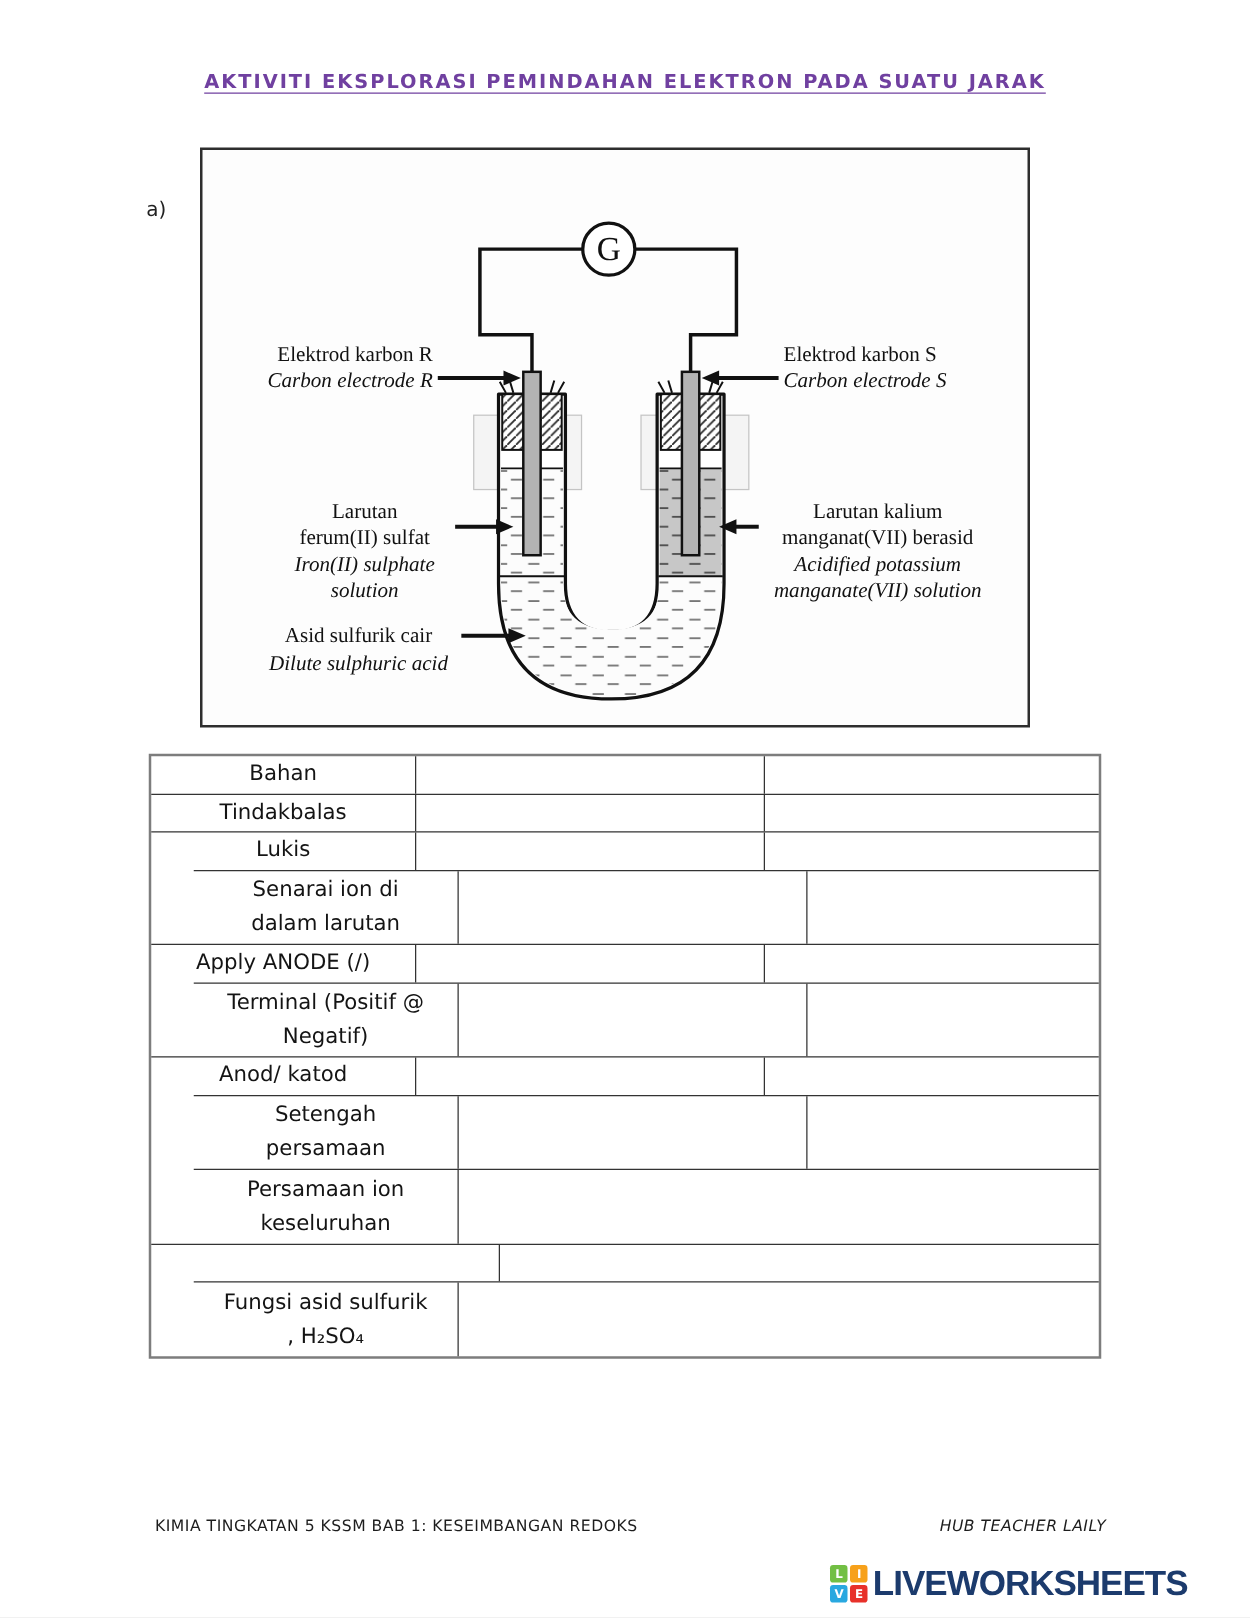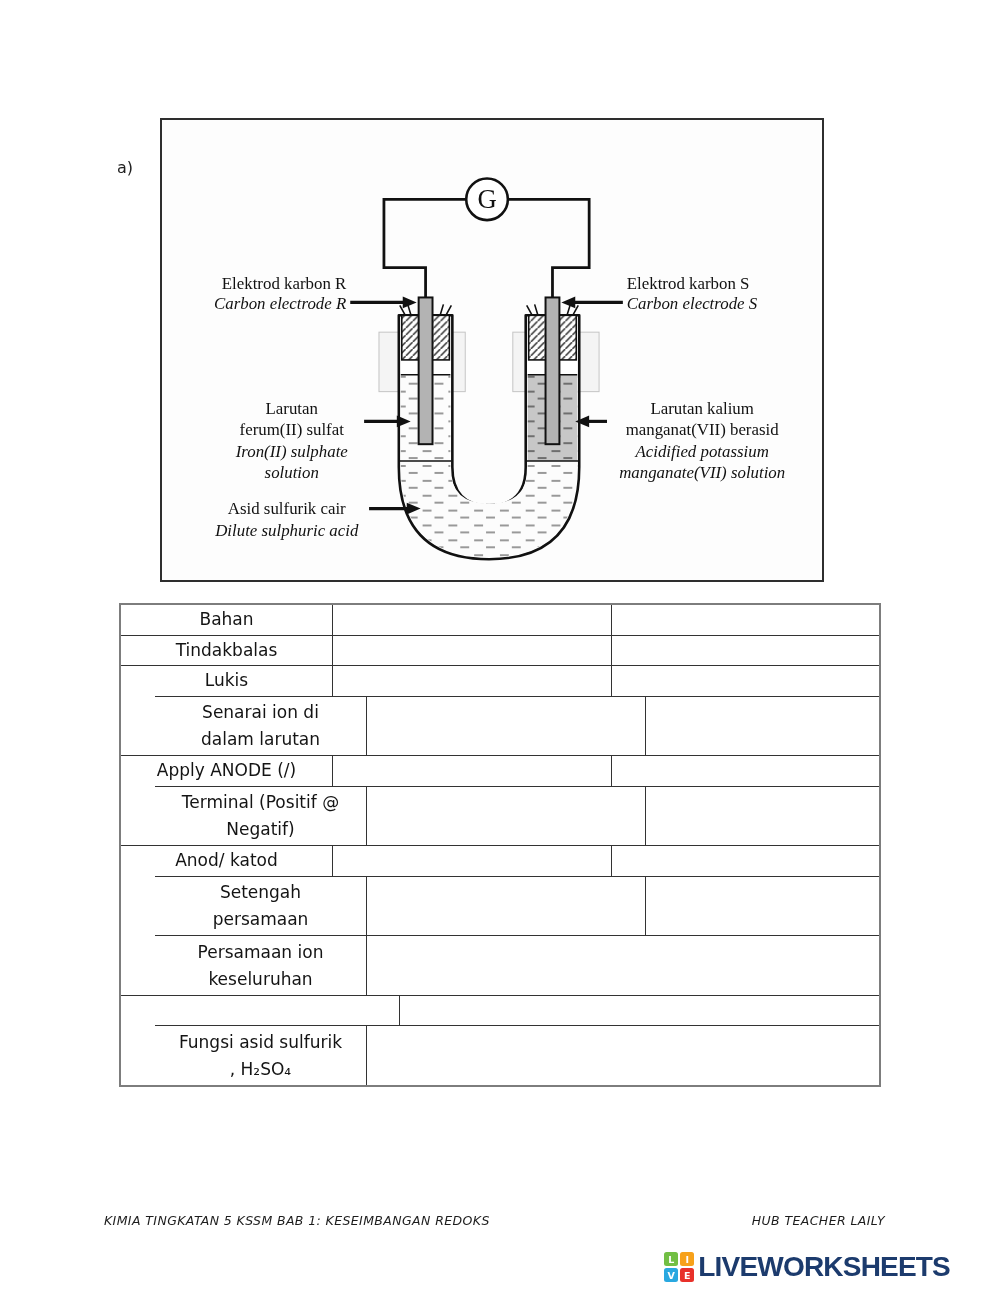--- a/index.html
+++ b/index.html
@@ -35,21 +35,21 @@
     display:flex;align-items:center;justify-content:center;
     text-align:center;white-space:pre-line;
     font-size:17px;line-height:27px;color:#141414;
   }
   .mid{width:279px;border-right:1.2px solid #333;}
   .last{flex:1;}
   .merged{flex:1;}
 
   
   .footer-left{
-    position:absolute;left:104px;top:1213px;font-size:12.5px;font-style:italic;
+    position:absolute;left:124px;top:1213px;font-size:12.5px;
     letter-spacing:0.4px;color:#1d1d1d;text-align:center;
   }
   .footer-right{
     position:absolute;right:115px;top:1213px;font-size:12.5px;font-style:italic;
     letter-spacing:0.4px;color:#1d1d1d;
   }
   .logo{position:absolute;right:50px;top:1251px;display:flex;align-items:center;}
   .logo-grid{
     display:grid;grid-template-columns:14px 14px;grid-template-rows:14px 14px;
     gap:2px;margin-right:4px;
@@ -61,20 +61,23 @@
   .logo-text{
     font-size:28px;font-weight:800;color:#1c3b6d;letter-spacing:-0.8px;
     font-family:"Liberation Sans","DejaVu Sans",sans-serif;
   }
 </style>
 </head>
 <body>
 
 <div class="page">
 
+  <div class="title-wrap">
+    <span class="title">AKTIVITI EKSPLORASI PEMINDAHAN ELEKTRON PADA SUATU JARAK</span>
+  </div>
 
   <div class="section-label">a)</div>
 
   <div class="diagram-box">
     <svg width="660" height="460" viewBox="0 0 664 464">
       <defs>
         <pattern id="hatch" width="7" height="7" patternUnits="userSpaceOnUse">
           <rect width="7" height="7" fill="#ffffff"></rect>
           <line x1="0" y1="7" x2="7" y2="0" stroke="#2b2b2b" stroke-width="1.5"></line>
         </pattern>

